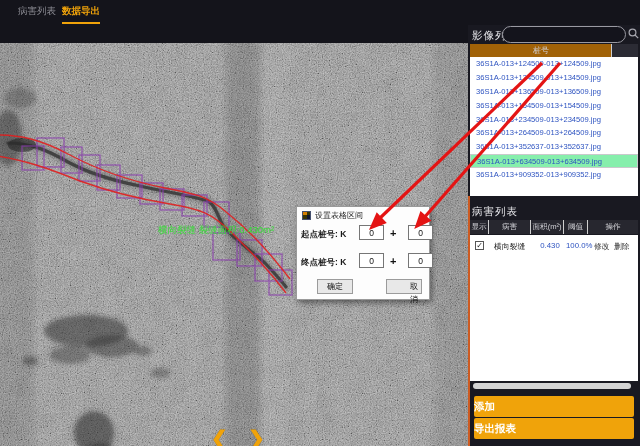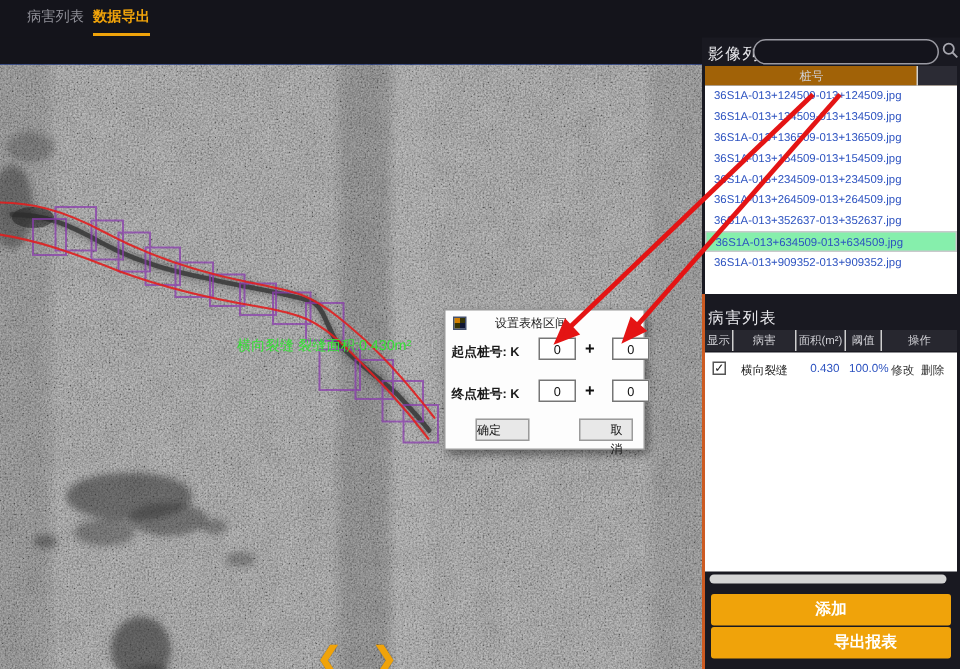--- a/index.html
+++ b/index.html
@@ -16,33 +16,33 @@
   
   .imagepanel { position:absolute; left:0; top:25px; width:532px; height:421px; background:#1d4ed8; overflow:hidden;margin-top:18px; }
   .imagepanel svg { position:absolute; left:0; top:0; }
   .chev { position:absolute; top:383px; color:#f0a30a; font-size:20px; font-weight:bold; cursor:pointer;
           text-shadow:0 0 1px rgba(0,0,0,.4); }
   .chev-prev { left:211px; } .chev-next { left:248px; }
 
   
   .dialog { position:absolute; left:296px; top:206px; width:134px; height:94px; background:#fdfdfd;
             border:1px solid #9a9a9a; box-shadow:2px 3px 6px rgba(0,0,0,.45); z-index:5; }
-  .dlg-title { position:absolute; left:5px; top:3px; display:flex; align-items:center; gap:19px; }
+  .dlg-title { position:absolute; left:5px; top:3px; display:flex; align-items:center; gap:4px; }
   .dlg-icon { width:9px; height:9px; border:1px solid #44506e;
               background:linear-gradient(90deg,#e8b40c 50%,#3c4a72 50%),linear-gradient(#e8b40c 50%,#3c4a72 50%); background-blend-mode:multiply; }
   .dlg-title span { font-size:8px; color:#222; }
   .dlg-row { position:absolute; left:4px; width:126px; height:16px; }
   .dlg-row.r1 { top:18px; } .dlg-row.r2 { top:46px; }
   .dlg-label { position:absolute; left:0; top:4px; font-size:8.5px; font-weight:bold; color:#1a1a1a; }
   .dlg-input { position:absolute; top:0; width:25px; height:15px; border:1px solid #767676; background:#fff;
                font-size:8.5px; text-align:center; color:#111; font-family:"Liberation Sans",sans-serif; }
   .in1 { left:58px; } .in2 { left:107px; }
   .dlg-plus { position:absolute; left:89px; top:2px; font-size:11px; font-weight:bold; color:#111; }
   .dlg-btn { position:absolute; top:72px; width:36px; height:15px; background:#e8e8e8; border:1px solid #9b9b9b;
-             font-size:8px; color:#111; line-height:13px; cursor:pointer; }
+             font-size:8px; color:#111; text-align:center; line-height:13px; cursor:pointer; }
   .btn-ok { left:20px; } .btn-cancel { left:89px;padding-left:20px; }
 
   
   .sidebar { position:absolute; left:468px; top:25px; width:172px; height:421px; background:#191921; }
   .accent-line { position:absolute; left:0; top:171px; width:2px; height:250px; background:#cd5b22; }
   .sb-title { position:absolute; left:4px; font-size:10.5px; color:#e8e8ec; letter-spacing:1px; }
   .t-images { top:4px; } .t-defects { top:180px; }
   .search-pill { position:absolute; left:34px; top:1px; width:124px; height:17px; border:1px solid #9a9aa2;
                  border-radius:9px; background:#14141c; }
   .search-pill input { position:absolute; left:8px; top:1px; width:108px; height:13px; background:transparent;
@@ -64,22 +64,22 @@
   .drow { position:absolute; left:0; top:4px; width:168px; height:14px; font-size:7.8px; }
   .cbx { position:absolute; left:5px; top:2px; width:9px; height:9px; background:#fff; border:1px solid #555;
          font-size:8px; line-height:8px; text-align:center; color:#222; cursor:pointer; }
   .d-name { position:absolute; left:24px; top:2px; color:#222; }
   .d-area { position:absolute; left:64px; top:2px; width:32px; text-align:center; color:#2d53c0; }
   .d-thr  { position:absolute; left:96px; top:2px; width:26px; text-align:center; color:#2d53c0; }
   .d-edit { position:absolute; left:124px; top:2px; color:#333; cursor:pointer; }
   .d-del  { position:absolute; left:144px; top:2px; color:#333; cursor:pointer; }
   .hscroll { position:absolute; left:5px; top:358px; width:158px; height:6px; background:#d4d4d4; border-radius:3px; cursor:pointer; }
   .obtn { position:absolute; left:6px; width:160px; height:21px; background:#f0a30a; border-radius:2px;
-          color:#fff; font-size:10.5px; font-weight:bold; text-align:center; line-height:21px; cursor:pointer; }
-  .b-add { top:371px; } .b-export { top:393px;padding-left:46px; }
+          color:#fff; font-size:10.5px; font-weight:bold; text-align:left; line-height:21px; cursor:pointer; }
+  .b-add { top:371px; } .b-export { top:393px; }
 
   
   .overlay { position:absolute; left:0; top:0; width:640px; height:446px; pointer-events:none; z-index:9; }
 </style>
 </head>
 <body>
 
 <div class="app">
 
   <div class="topbar">

